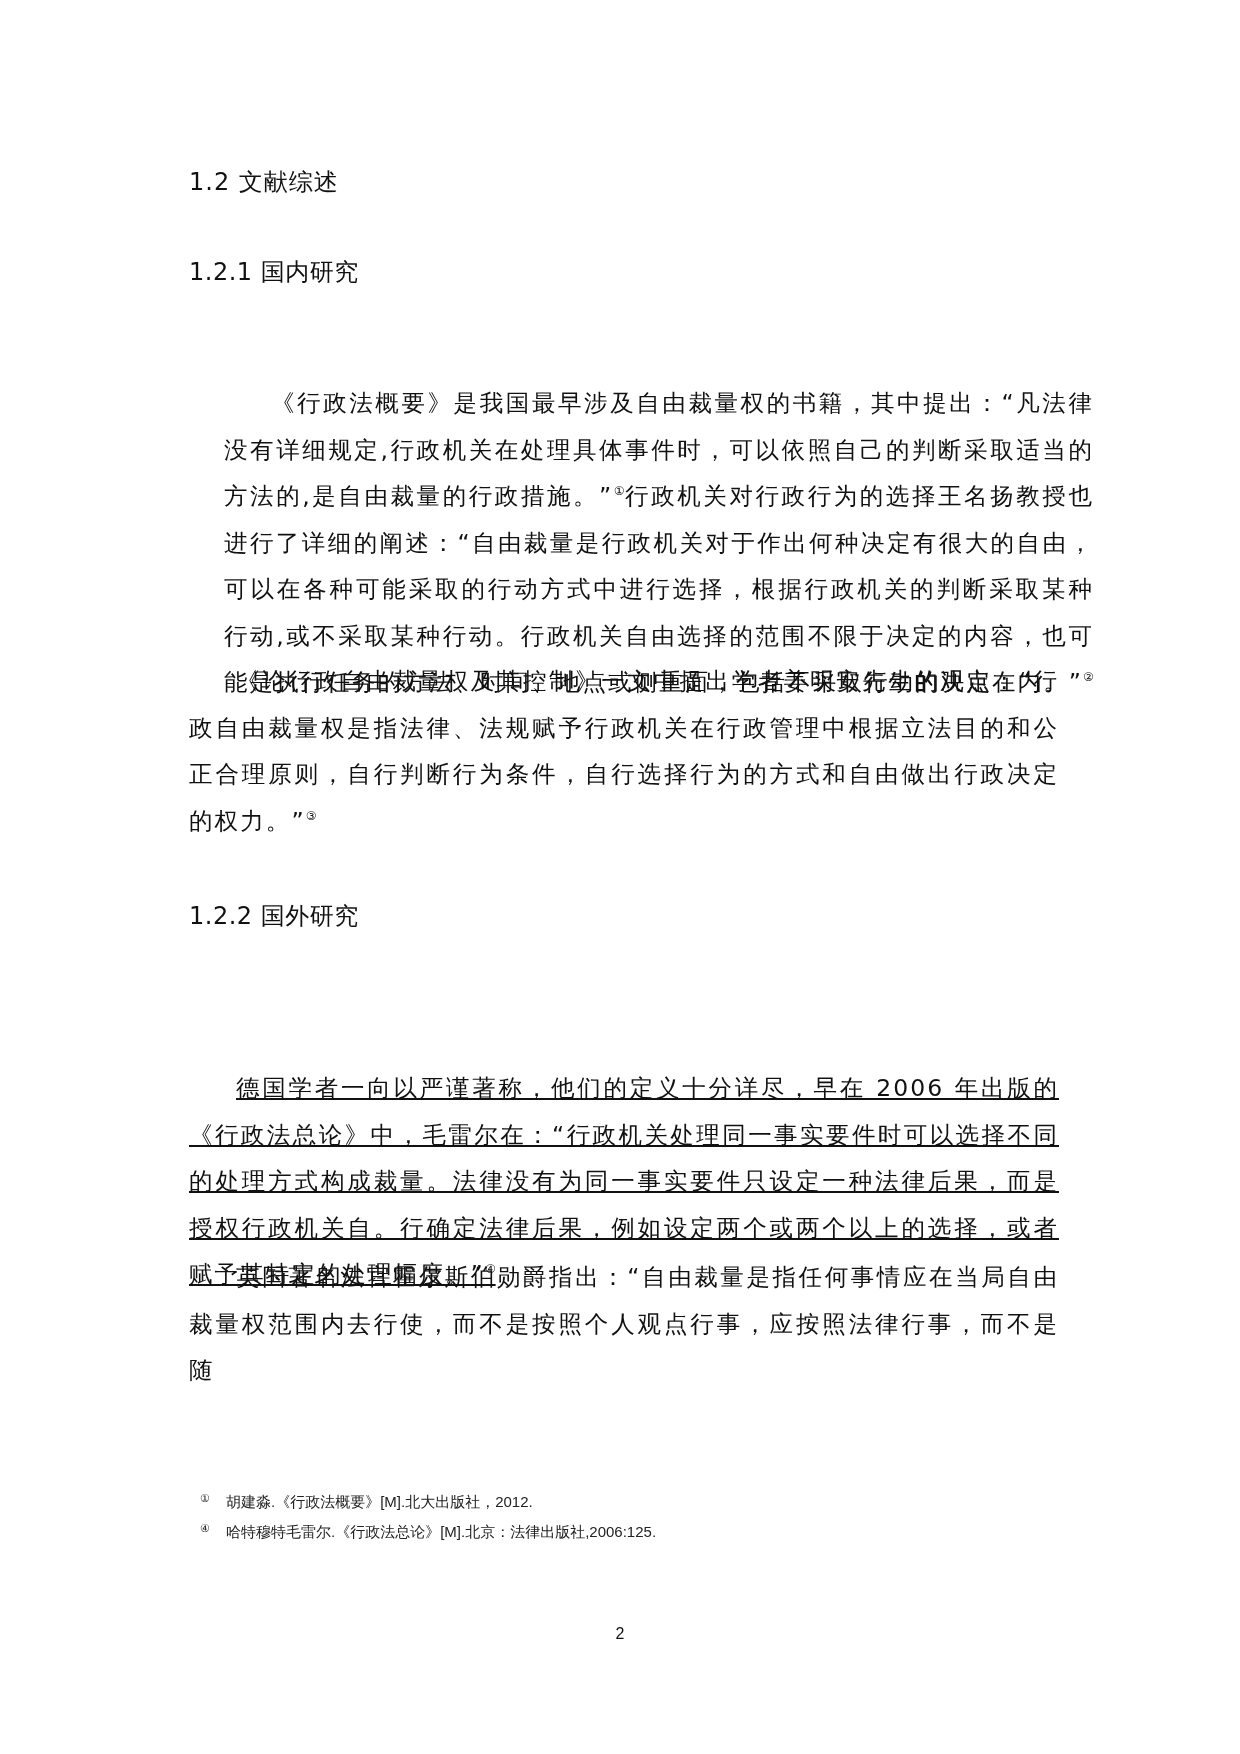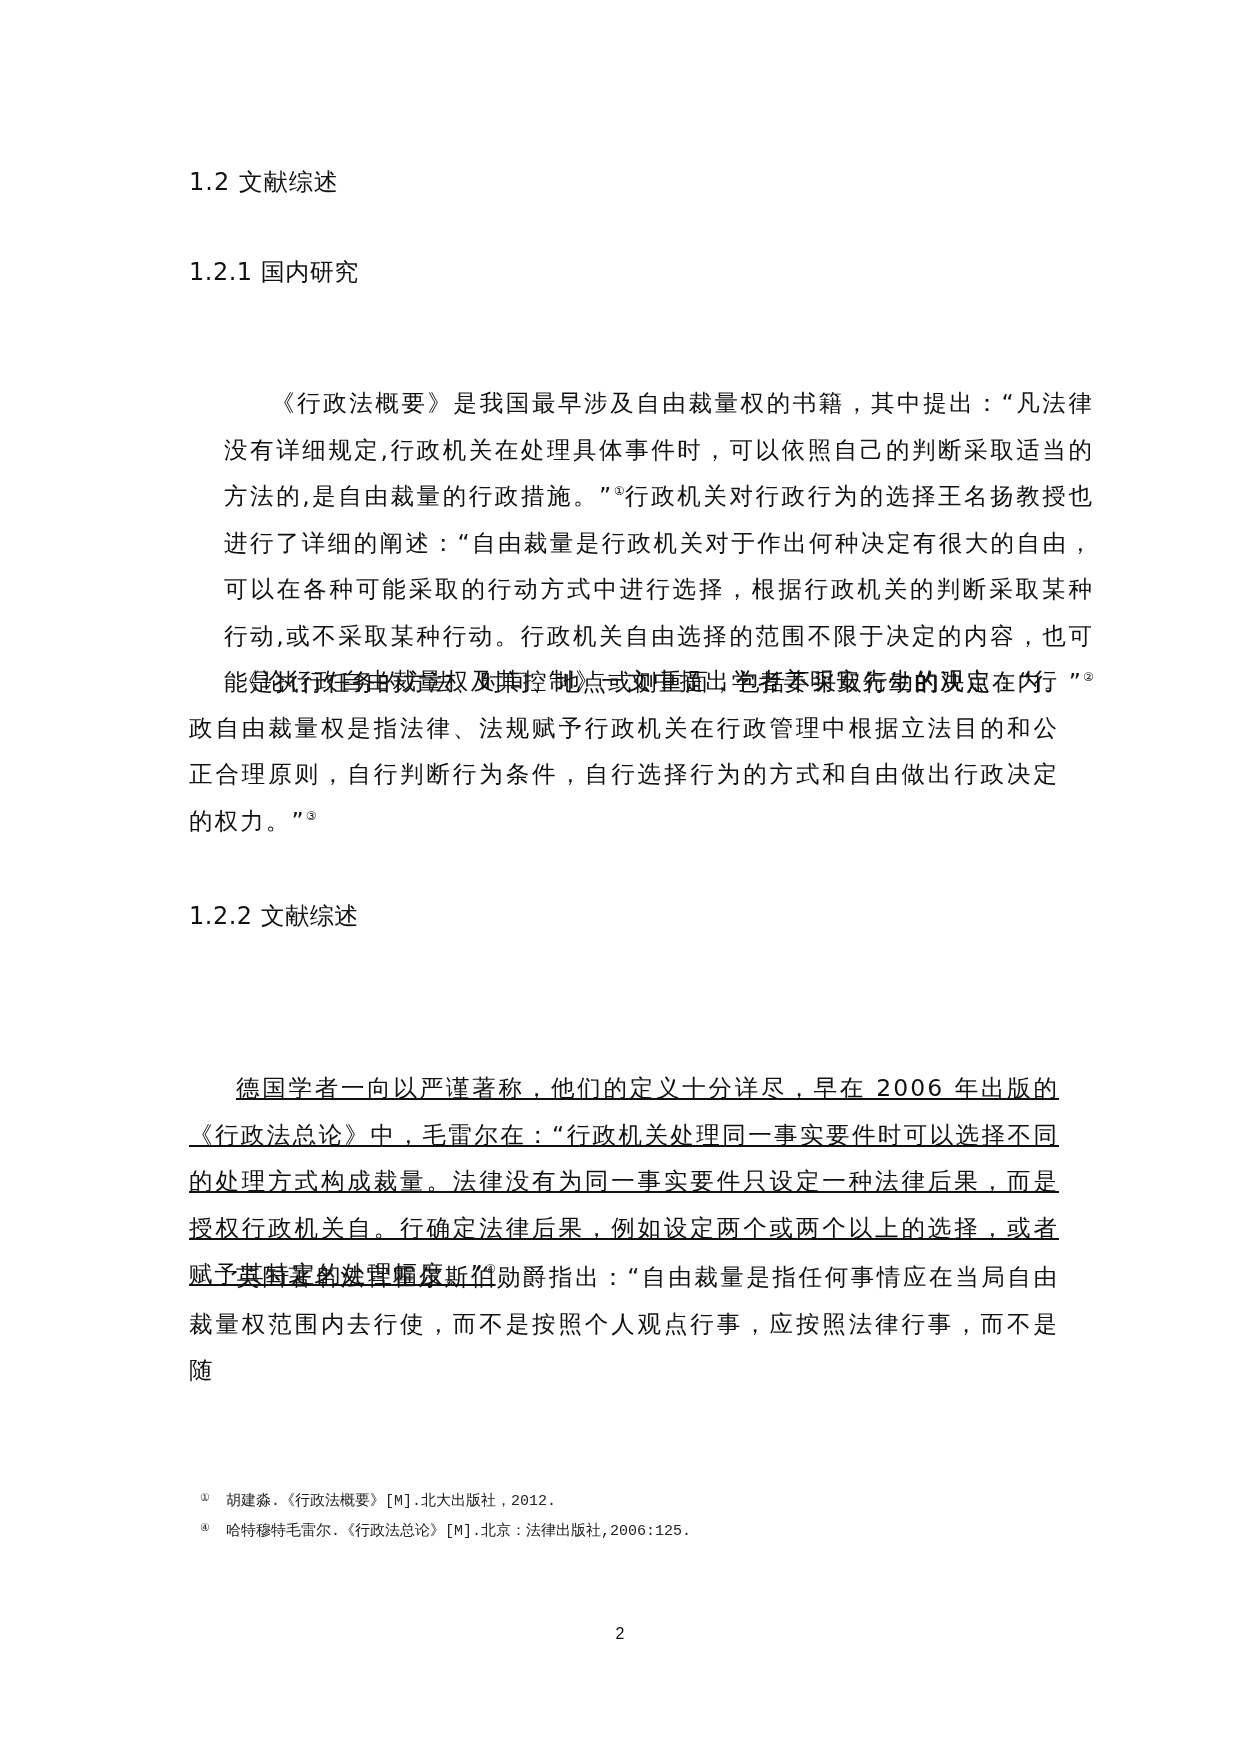--- a/index.html
+++ b/index.html
@@ -4,40 +4,40 @@
 <style>
   html, body { margin: 0; padding: 0; background: #ffffff; }
   body { width: 1240px; height: 1754px; position: relative; overflow: hidden;
          font-family: "DejaVu Sans", "Liberation Sans", sans-serif; color: #111; }
   .h2 { position: absolute; left: 189px; top: 162px; font-size: 24px; line-height: 40px; letter-spacing: 1px; }
   .h3 { position: absolute; left: 189px; font-size: 24px; line-height: 36px; letter-spacing: 0.5px; }
   .para { position: absolute; left: 189px; width: 870px; font-size: 23.5px; line-height: 46.5px;
           letter-spacing: 2.1px; text-align: justify; text-indent: 2em; }
   .para sup, .fn sup { font-size: 12px; vertical-align: super; line-height: 0; letter-spacing: 0; }
   .footnotes { position: absolute; left: 226px; top: 1487px; width: 820px; }
-  .fn { font-family: Liberation Mono, monospace; font-size: 15px; line-height: 30px; color: #222; }
+  .fn { font-family: Liberation Sans, sans-serif; font-size: 15px; line-height: 30px; color: #222; }
   .fn .mk { display: inline-block; width: 26px; margin-left: -26px; font-size: 11px; vertical-align: top; line-height: 22px; }
   .pagenum { position: absolute; left: 0; width: 1240px; top: 1625px; text-align: center; font-size: 16px; font-family: "Liberation Sans", sans-serif; }
 </style>
 </head>
 <body>
 
 <div class="h2">1.2  文献综述</div>
 
 <div class="h3" style="top:254px;">1.2.1 国内研究</div>
 
 <div class="para" style="top:380px;margin-left:35px;">
   <span>《行政法概要》是我国最早涉及自由裁量权的书籍，其中提出：“凡法律没有详细规定,行政机关在处理具体事件时，可以依照自己的判断采取适当的方法的,是自由裁量的行政措施。”</span><sup>①</sup><span>行政机关对行政行为的选择王名扬教授也进行了详细的阐述：“自由裁量是行政机关对于作出何种决定有很大的自由，可以在各种可能采取的行动方式中进行选择，根据行政机关的判断采取某种行动,或不采取某种行动。行政机关自由选择的范围不限于决定的内容，也可能是执行任务的方法、时间、地点或侧重面，包括不采取行动的决定在内。”</span><sup>②</sup>
 </div>
 
 <div class="para" style="top:658px;">
   <span>《论行政自由裁量权及其控制》一文中提出学者姜明安先生的观点：“行政自由裁量权是指法律、法规赋予行政机关在行政管理中根据立法目的和公正合理原则，自行判断行为条件，自行选择行为的方式和自由做出行政决定的权力。”</span><sup>③</sup>
 </div>
 
-<div class="h3" style="top:898px;">1.2.2 文献综述</div>
+<div class="h3" style="top:898px;">1.2.2 国外研究</div>
 
 <div class="para" style="top:1065px;text-decoration:underline;">
   <span>德国学者一向以严谨著称，他们的定义十分详尽，早在 2006 年出版的《行政法总论》中，毛雷尔在：“行政机关处理同一事实要件时可以选择不同的处理方式构成裁量。法律没有为同一事实要件只设定一种法律后果，而是授权行政机关自。行确定法律后果，例如设定两个或两个以上的选择，或者赋予其特定的处理幅度。”</span><sup>④</sup>
 </div>
 
 <div class="para" style="top:1254px;">
   <span>英国著名法官霍尔斯伯勋爵指出：“自由裁量是指任何事情应在当局自由裁量权范围内去行使，而不是按照个人观点行事，应按照法律行事，而不是随</span>
 </div>
 
 <div class="footnotes">

